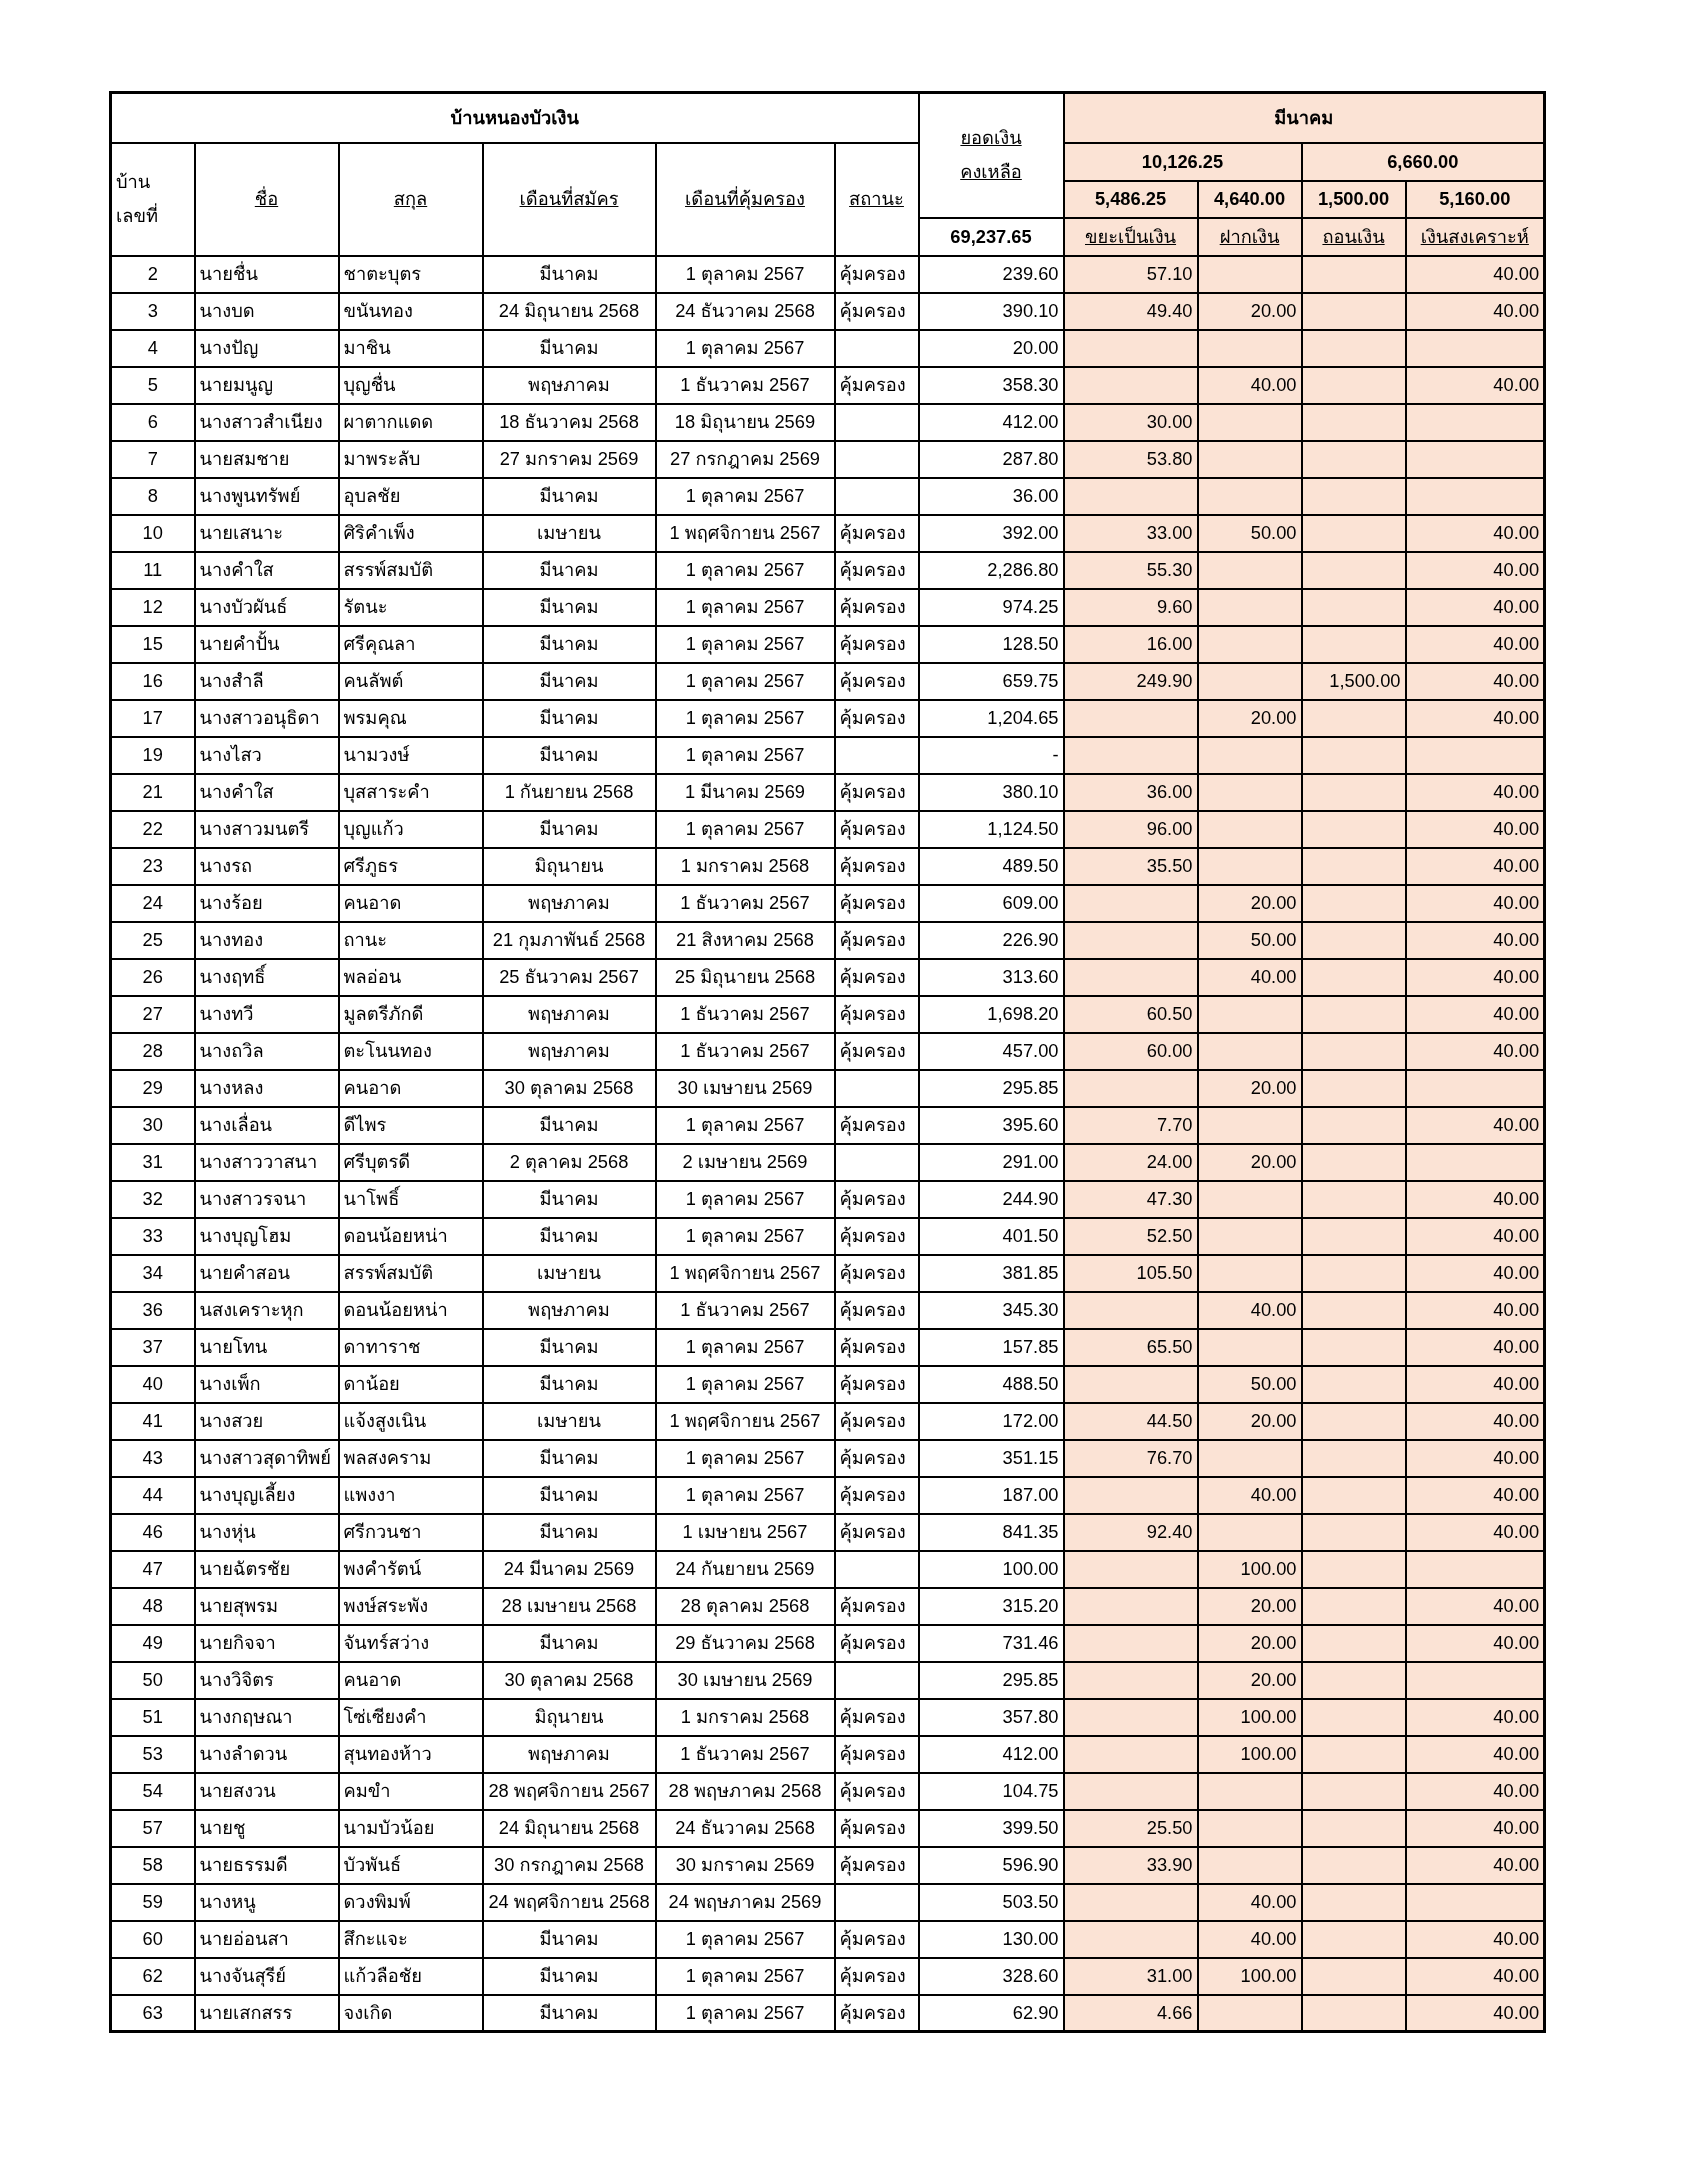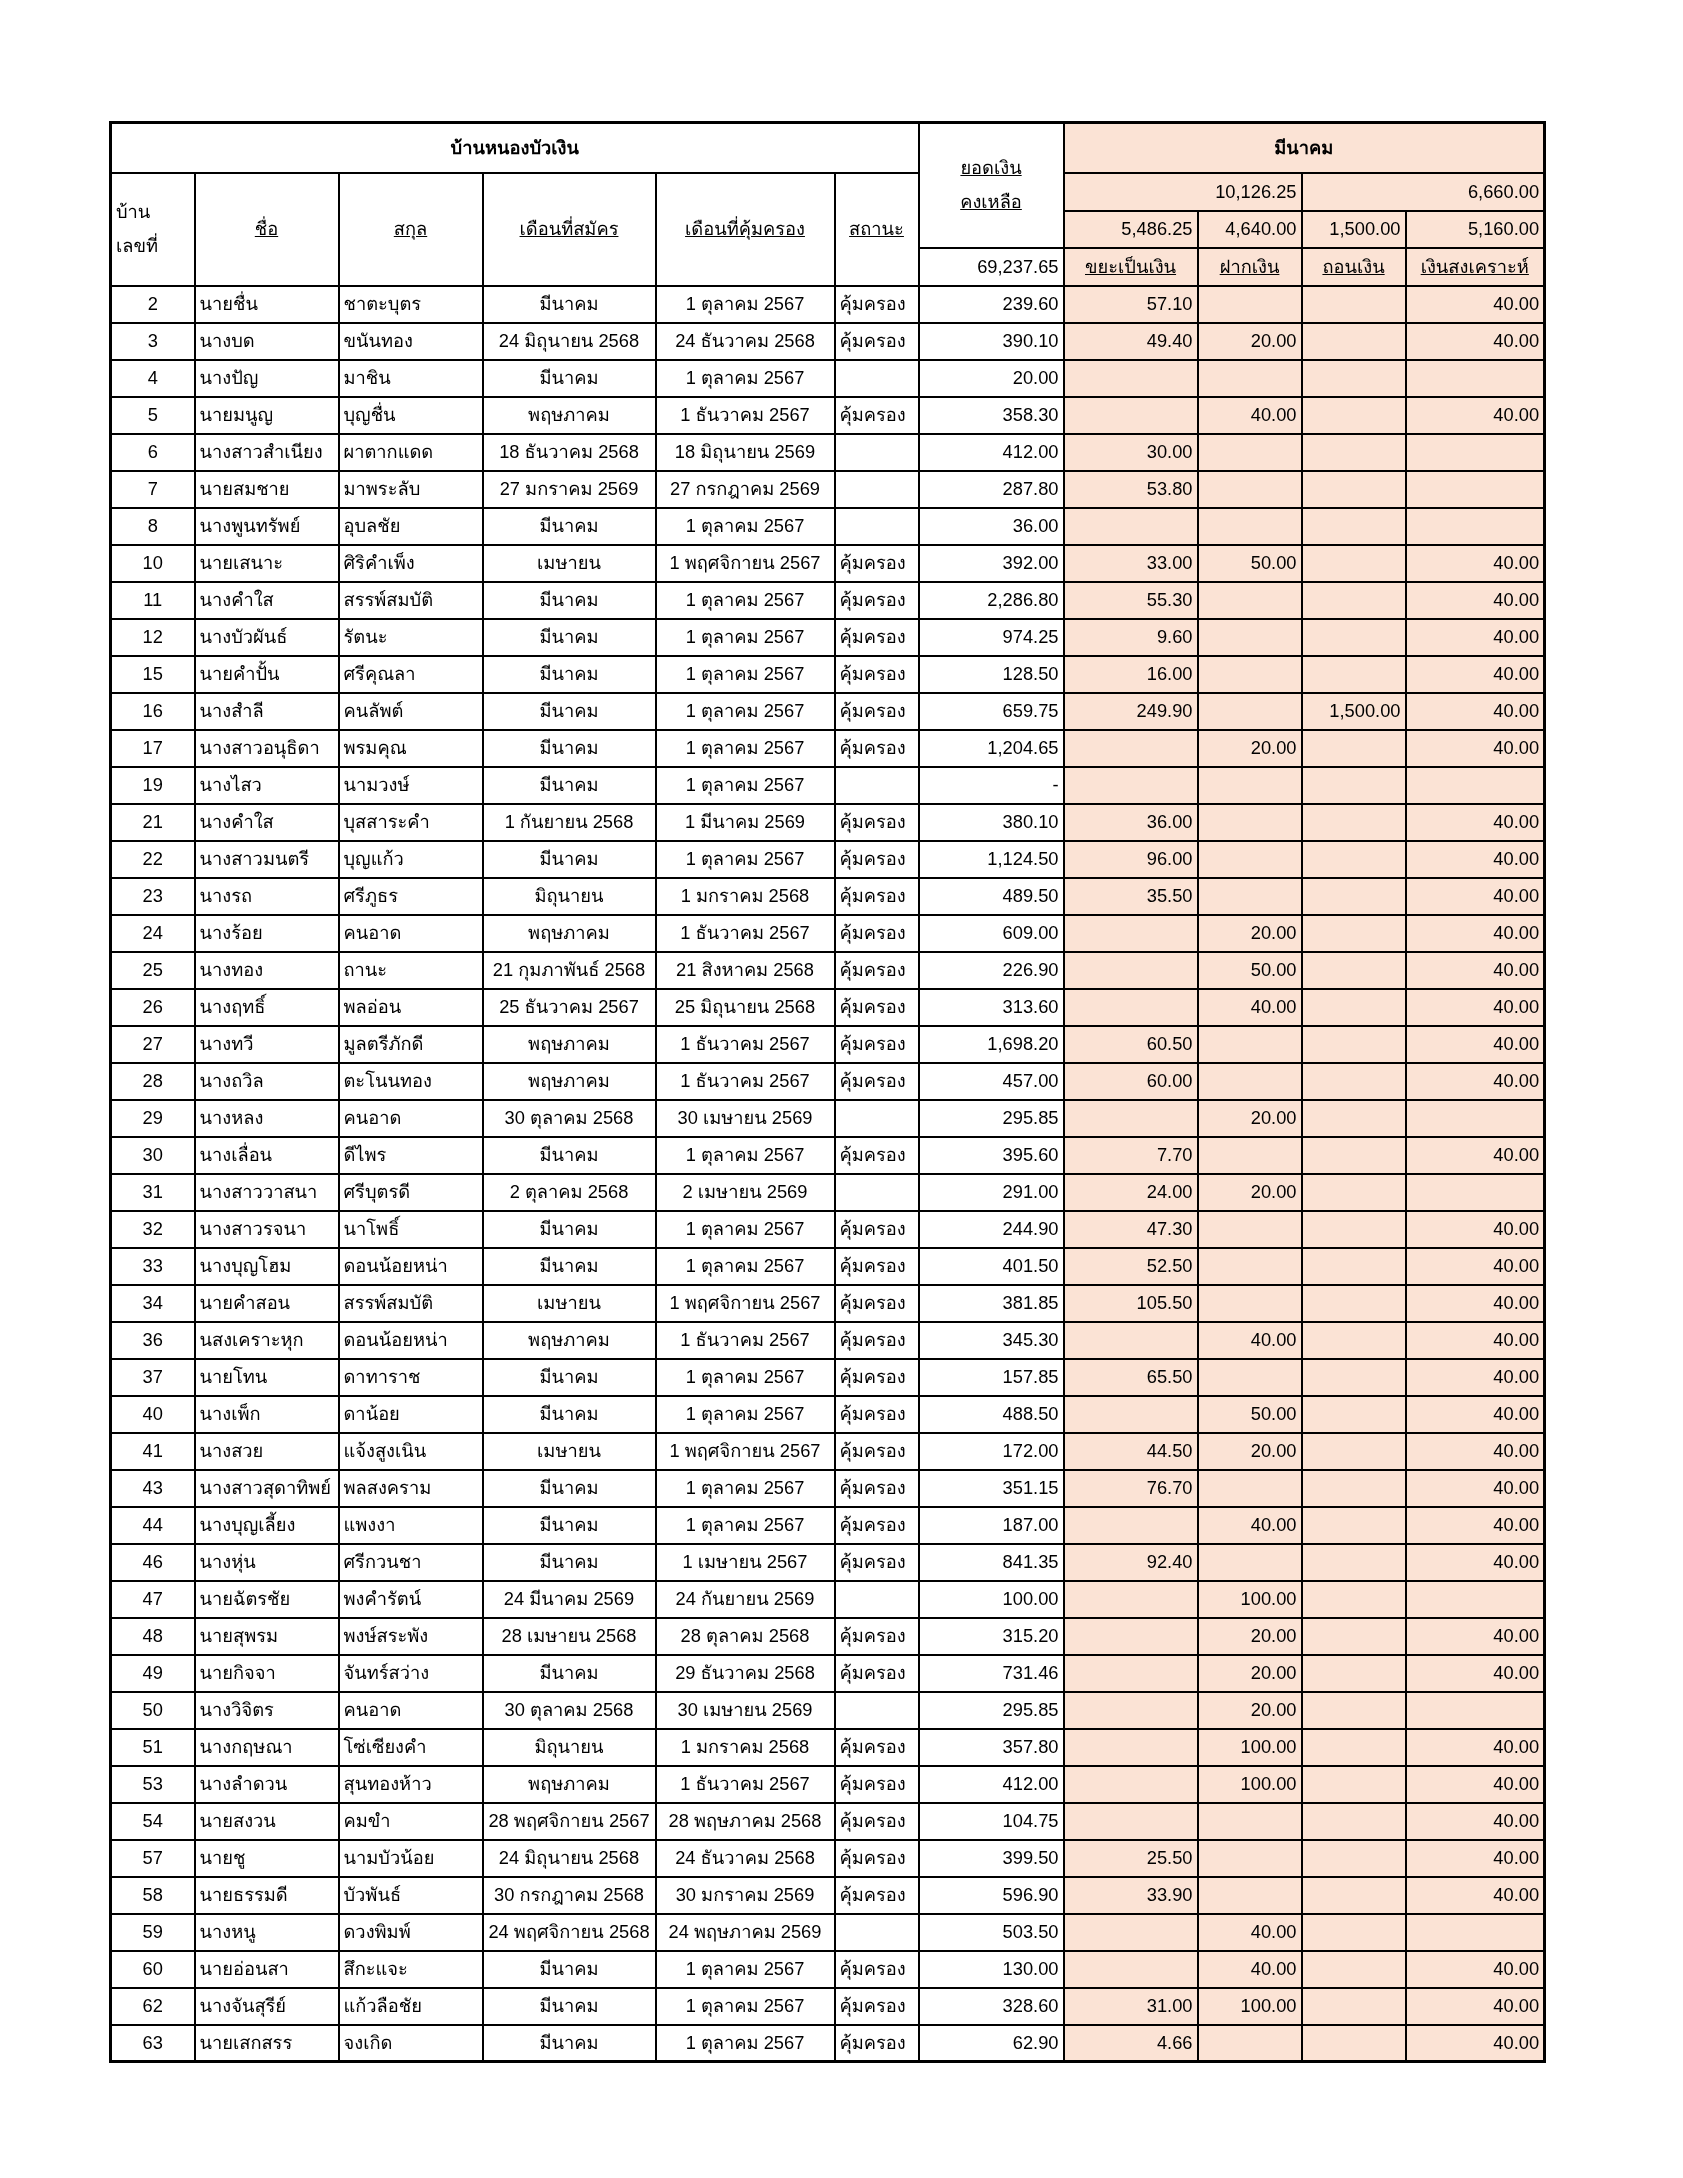--- a/index.html
+++ b/index.html
@@ -1,30 +1,30 @@
 <!DOCTYPE html>
 <html><head>
 <meta charset="utf-8">
 <style>
   html,body{margin:0;padding:0;background:#ffffff;}
   .page{position:relative;width:1683px;height:2178px;background:#ffffff;overflow:hidden;
         font-family:"Liberation Sans","DejaVu Sans",sans-serif;color:#000;}
-  table.sheet{position:absolute;left:109px;top:121px;width:1433px;border-collapse:collapse;
+  table.sheet{position:absolute;left:109px;top:91px;width:1433px;border-collapse:collapse;
         table-layout:fixed;border:3px solid #000;}
   table.sheet td{border:2px solid #000;padding:0 4px;font-size:18.3px;line-height:1.15;
         overflow:hidden;white-space:nowrap;vertical-align:middle;}
   td.pink{background:#fbe3d5;}
   td.ctr{text-align:center;}
   td.num{text-align:right;padding-right:9px;}
   td.dash{padding-right:48px;}
   td.title-cell{text-align:center;font-size:26px;font-weight:bold;}
   td.month-cell{text-align:center;font-size:22px;font-weight:bold;}
   td.balhead-cell{text-align:center;font-size:20px;text-decoration:underline;}
   .twoline span{display:block;line-height:1.85;}
-  td.sumnum{text-align:right;padding-right:9px;font-size:20px;font-weight:normal;}
+  td.sumnum{text-align:center;padding-right:9px;font-size:20px;font-weight:bold;}
   td.collabel{text-align:center;font-size:19px;text-decoration:underline;}
   td.househead{text-align:left;font-size:19px;}
   tr.hr1{height:50px;} tr.hr2{height:38px;} tr.hr3{height:37px;} tr.hr4{height:38px;}
   tbody tr{height:37px;}
 </style>
 </head>
 <body>
 
 <div class="page">
   <table class="sheet">

